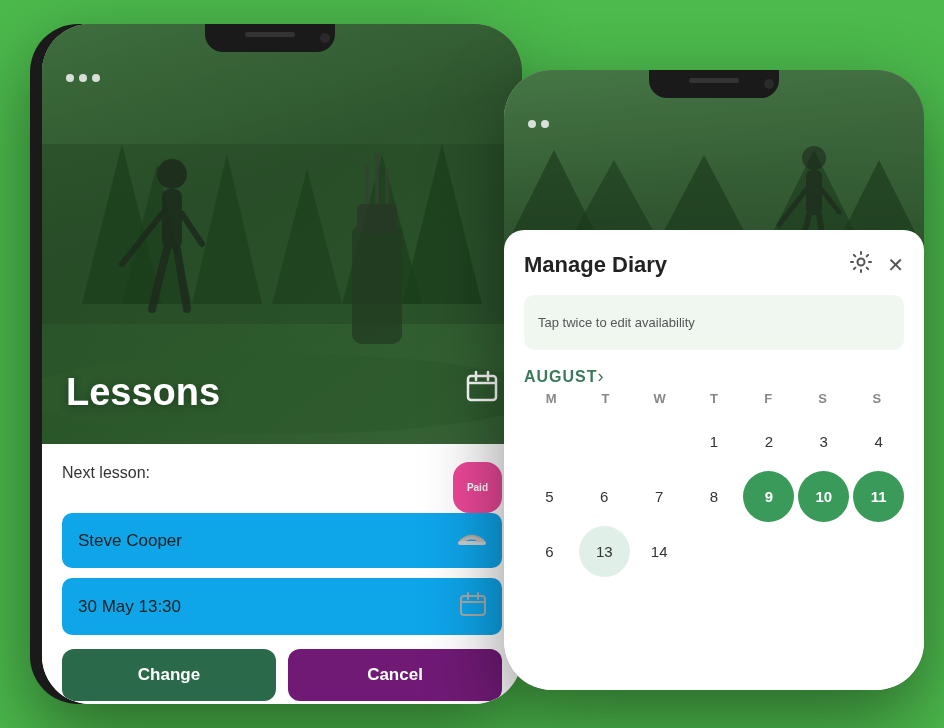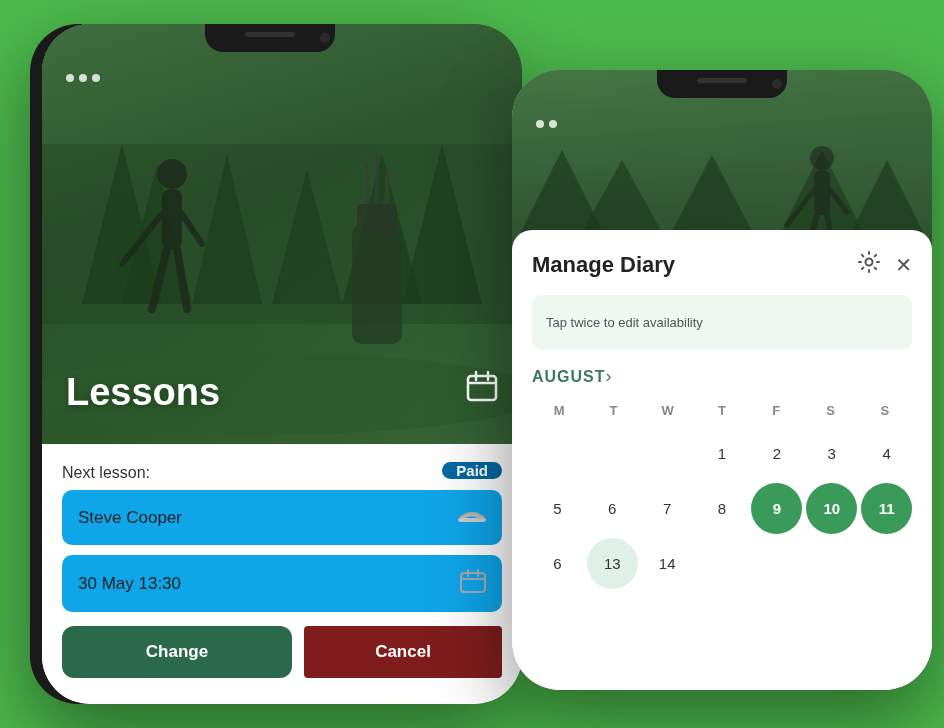--- a/index.html
+++ b/index.html
@@ -150,25 +150,25 @@
 
     .next-lesson-label {
       font-size: 16px;
       color: #333;
       margin-bottom: 16px;
       font-weight: 500;
     }
 
     .paid-badge {
       float: right;
-      background: #0369a1;
+      background: #ec4899;
       color: #fff;
-      font-size: 15px;
+      font-size: 10px;
       font-weight: 600;
-      padding: 0 14px;
+      padding: 20px 14px;
       border-radius: 16px;
       margin-top: -2px;
     }
 
     .info-row {
       background: #0ea5e9;
       border-radius: 10px;
       padding: 14px 16px;
       display: flex;
       align-items: center;
@@ -200,25 +200,25 @@
       border: none;
       border-radius: 12px;
       padding: 16px;
       font-size: 17px;
       font-weight: 600;
       cursor: pointer;
     }
 
     .btn-cancel {
       flex: 1;
-      background: #7f1d1d;
+      background: #701a75;
       color: #fff;
       border: none;
-      border-radius: 4px;
-      padding: 0;
+      border-radius: 12px;
+      padding: 16px;
       font-size: 17px;
       font-weight: 600;
       cursor: pointer;
     }
 
     
     .phone-diary {
       width: 420px;
       height: 620px;
       right: 20px;
@@ -309,21 +309,20 @@
 
     
     .calendar-container {
       background: #fff;
     }
 
     .calendar-month-row {
       display: flex;
       align-items: center;
       justify-content: flex-start;
-      margin-bottom: 12px;
     }
 
     .calendar-month {
       font-size: 16px;
       font-weight: 700;
       color: #3a7a5a;
       letter-spacing: 1px;
     }
 
     .calendar-chevron {
@@ -494,21 +493,21 @@
       </div>
 
       <div class="action-buttons">
         <button class="btn-change">Change</button>
         <button class="btn-cancel">Cancel</button>
       </div>
     </div>
   </div>
 </div>
 
-<div class="phone phone-diary" style="position:absolute; right:12px; top:70px;">
+<div class="phone phone-diary" style="position:absolute; right:20px; top:70px;">
   <div class="camera"></div>
   <div class="screen">
 
     <div class="diary-hero">
       <svg style="position:absolute;inset:0;width:100%;height:100%;" viewBox="0 0 420 240" preserveAspectRatio="xMidYMid slice">
         <defs>
           <linearGradient id="diarySky" x1="0" y1="0" x2="0" y2="1">
             <stop offset="0%" stop-color="#6aaa6a" stop-opacity="0.7"></stop>
             <stop offset="100%" stop-color="#2d4d2d" stop-opacity="0.9"></stop>
           </linearGradient>

